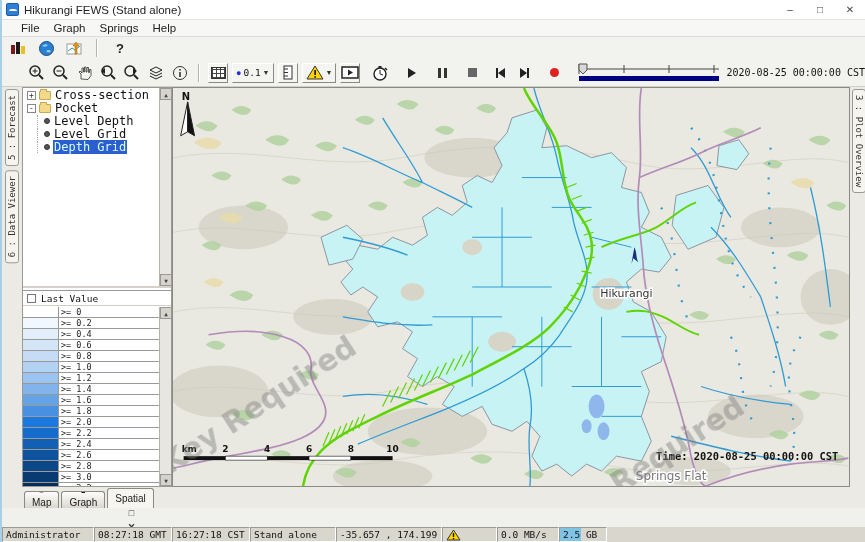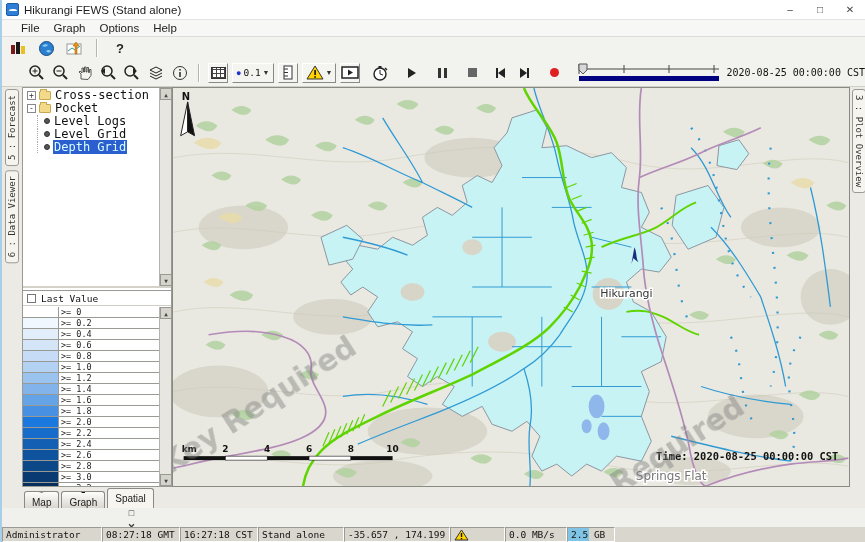--- a/index.html
+++ b/index.html
@@ -128,21 +128,21 @@
     <span class="wctrls">
       <span class="wc">–</span>
       <span class="wc">□</span>
       <span class="wc">✕</span>
     </span>
   </div>
 
   <div class="menubar">
     <span class="menu-item">File</span>
     <span class="menu-item">Graph</span>
-    <span class="menu-item">Options</span>
+    <span class="menu-item">Springs</span>
     <span class="menu-item">Help</span>
   </div>
 
   <div class="tb1">
     <span class="tbtn">
       <svg width="16" height="14">
         <rect x="1" y="4" width="4" height="9" fill="#7a1a1a"></rect>
         <rect x="6" y="1" width="4" height="12" fill="#1a1a1a"></rect>
         <rect x="11" y="5" width="4" height="8" fill="#e8c020"></rect>
       </svg>
@@ -310,21 +310,21 @@
           <span class="folder"></span>
           <span class="tlabel">Cross-section</span>
         </div>
         <div class="trow">
           <span class="expander">-</span>
           <span class="folder"></span>
           <span class="tlabel">Pocket</span>
         </div>
         <div class="trow child">
           <span class="bullet"></span>
-          <span class="tlabel">Level Logs</span>
+          <span class="tlabel">Level Depth</span>
         </div>
         <div class="trow child">
           <span class="bullet"></span>
           <span class="tlabel">Level Grid</span>
         </div>
         <div class="trow child">
           <span class="bullet"></span>
           <span class="tlabel sel">Depth Grid</span>
         </div>
         <div class="tscroll">
@@ -593,21 +593,21 @@
         <path d="M2.5,4.5 q3,-2.5 5.5,-1 q-2,3 -5.5,1z M6,10 q2.5,-2 4.5,0 q-2,2.5 -4.5,0z" fill="#aee0f8"></path>
       </svg>
       <span>Spatial</span>
       <span class="tabglyph">□</span>
       <span class="tabglyph">✕</span>
     </span>
   </div>
 
 
   <div class="status">
-    <span class="scell" style="width:100px;">Administrator</span>
+    <span class="scell" style="width:92px;">Administrator</span>
     <span class="scell" style="width:78px;">08:27:18 GMT</span>
     <span class="scell" style="width:78px;">16:27:18 CST</span>
     <span class="scell" style="width:86px;">Stand alone</span>
     <span class="scell" style="width:106px;">-35.657 , 174.199</span>
     <span class="scell" style="width:55px;">
       <svg width="15" height="12">
         <path d="M7.5,1 L14,11 H1 Z" fill="#ffd400" stroke="#333"></path>
         <rect x="6.8" y="4" width="1.4" height="4" fill="#111"></rect>
           <rect x="6.8" y="9" width="1.4" height="1.3" fill="#111"></rect>
       </svg>

